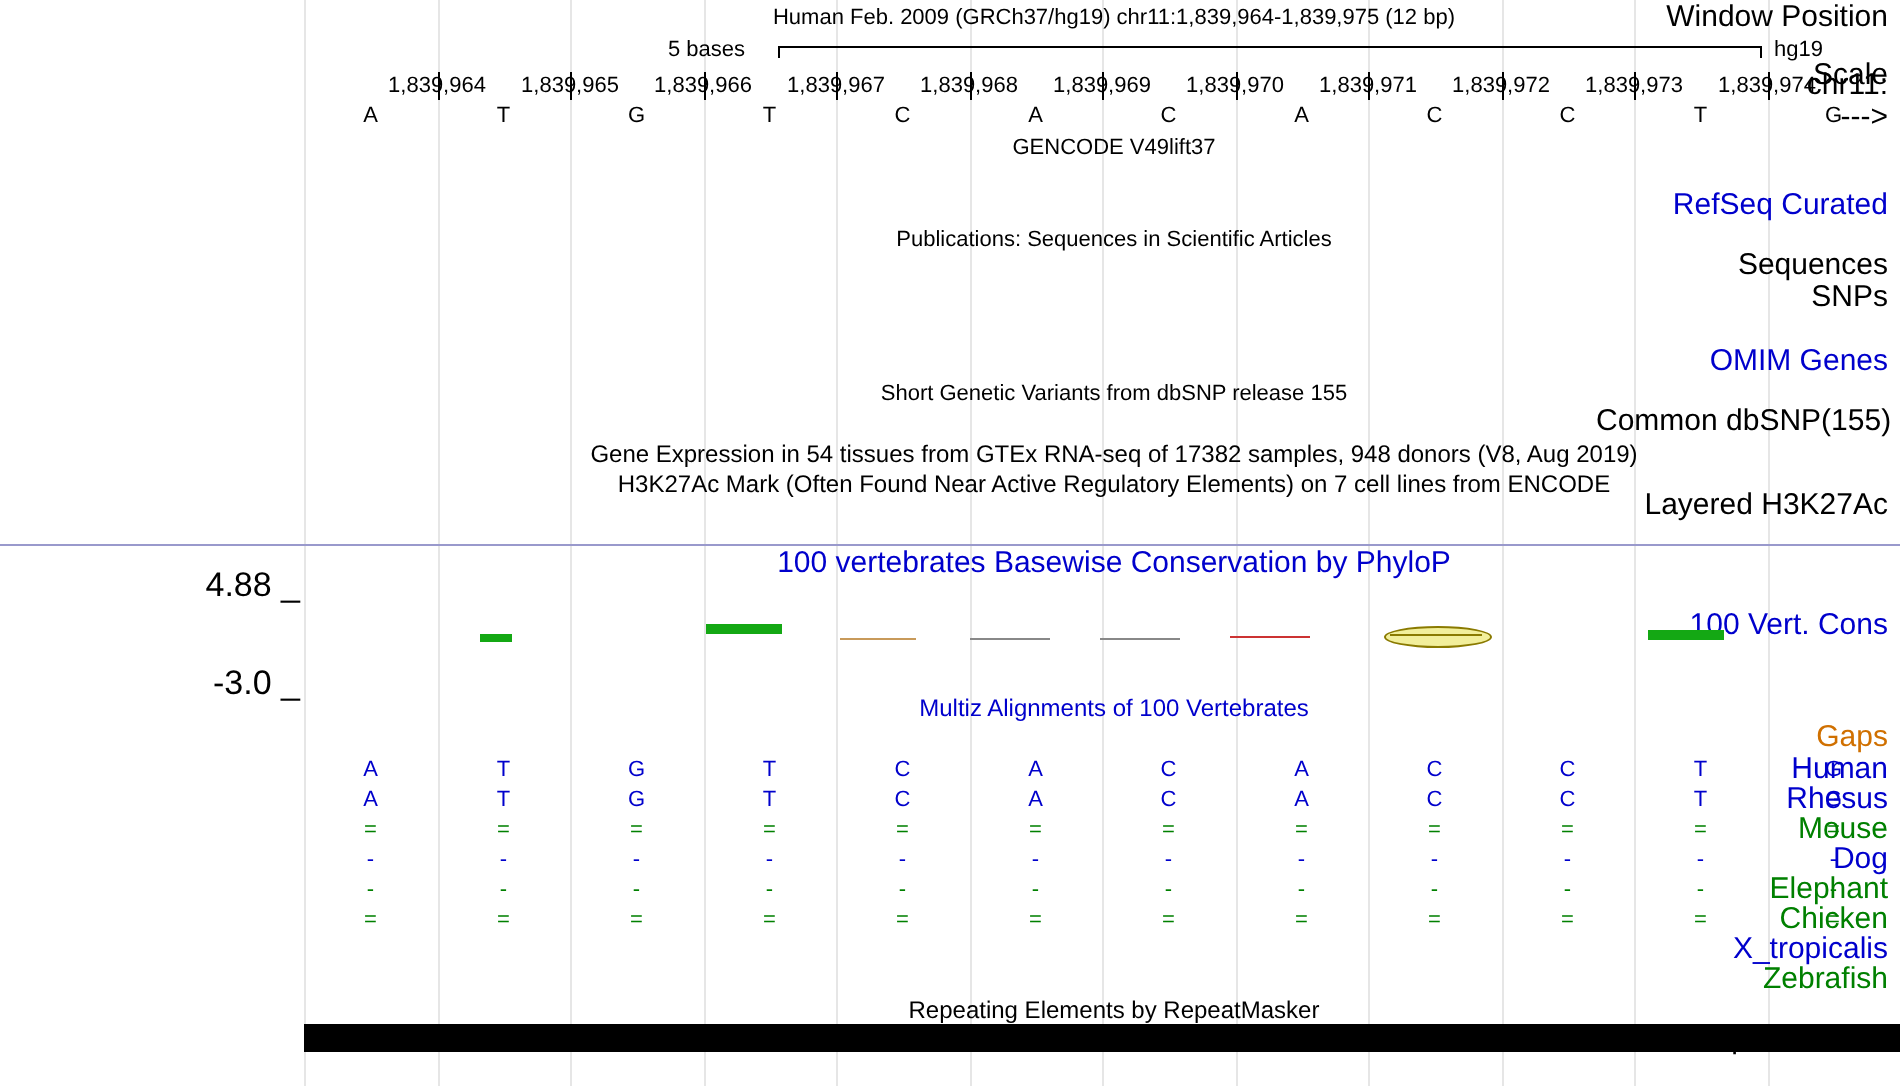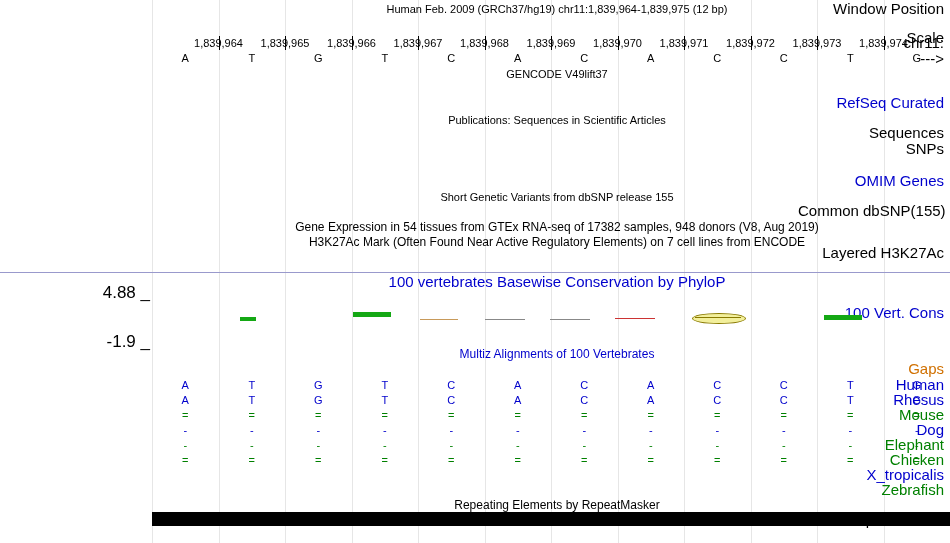--- a/index.html
+++ b/index.html
@@ -154,20 +154,25 @@
       <div class="gridline" style="left: 532px;"></div>
       <div class="gridline" style="left: 599px;"></div>
       <div class="gridline" style="left: 665px;"></div>
       <div class="gridline" style="left: 732px;"></div>
     </div>
 
   <div class="rowlabel" style="top:3px; width:146px;">Window Position</div>
   <div class="center-text" style="left:152px; top:3px;">Human Feb. 2009 (GRCh37/hg19)   chr11:1,839,964-1,839,975 (12 bp)</div>
 
   <div class="rowlabel" style="top:32px; width:146px;">Scale</div>
+  <div class="scale-bar-wrap">
+    <div class="scale-text" style="left:182px;">5 bases</div>
+    <div class="scale-bracket" style="left:237px; width:490px;"></div>
+    <div class="scale-text" style="left:735px;">hg19</div>
+  </div>
 
   <div class="rowlabel" style="top:37px; width:146px;">chr11:</div>
   <div class="track-area" style="height:14px; top:36px;" id="ruler">
       <div class="ruler-label" style="left: 66.5px; top: 1px;">1,839,964</div>
       <div class="gridline" style="background: rgb(0, 0, 0); left: 66.5px; top: 0px; bottom: auto; height: 14px;"></div>
       <div class="ruler-label" style="left: 133px; top: 1px;">1,839,965</div>
       <div class="gridline" style="background: rgb(0, 0, 0); left: 133px; top: 0px; bottom: auto; height: 14px;"></div>
       <div class="ruler-label" style="left: 199.5px; top: 1px;">1,839,966</div>
       <div class="gridline" style="background: rgb(0, 0, 0); left: 199.5px; top: 0px; bottom: auto; height: 14px;"></div>
       <div class="ruler-label" style="left: 266px; top: 1px;">1,839,967</div>
@@ -220,21 +225,21 @@
 
   <div class="center-text" style="left:152px; top:221px; font-size:12px;">Gene Expression in 54 tissues from GTEx RNA-seq of 17382 samples, 948 donors (V8, Aug 2019)</div>
   <div class="center-text" style="left:152px; top:236px; font-size:12px;">H3K27Ac Mark (Often Found Near Active Regulatory Elements) on 7 cell lines from ENCODE</div>
   <div class="rowlabel" style="top:247px; width:146px;">Layered H3K27Ac</div>
 
   <div class="sep-line" style="top:272px;"></div>
 
   <div class="center-text blue" style="left:152px; top:276px; font-size:15px;">100 vertebrates Basewise Conservation by PhyloP</div>
   <div class="cons-axis-label" style="top:283px; right:800px;">4.88 _</div>
   <div class="rowlabel blue" style="top:307px; width:146px;">100 Vert. Cons</div>
-  <div class="cons-axis-label" style="top:332px; right:800px;">-1.9 _</div>
+  <div class="cons-axis-label" style="top:332px; right:800px;">-3.0 _</div>
 
   <div class="track-area" style="top:295px; height:45px;">
     <div class="cons-bar" style="left:88px; top:22px; width:16px; height:4px;"></div>
     <div class="cons-bar" style="left:201px; top:17px; width:38px; height:5px;"></div>
     <div class="cons-line" style="left:268px; top:24px; width:38px; background:#c89a5a;"></div>
     <div class="cons-line" style="left:333px; top:24px; width:40px; background:#888888;"></div>
     <div class="cons-line" style="left:398px; top:24px; width:40px; background:#888888;"></div>
     <div class="cons-line" style="left:463px; top:23px; width:40px; background:#cc3333;"></div>
     <div class="eye" style="left:540px; top:18px; width:52px; height:9px;"></div>
     <div class="cons-line" style="left:543px; top:22px; width:46px; background:#8a7a00;"></div>

